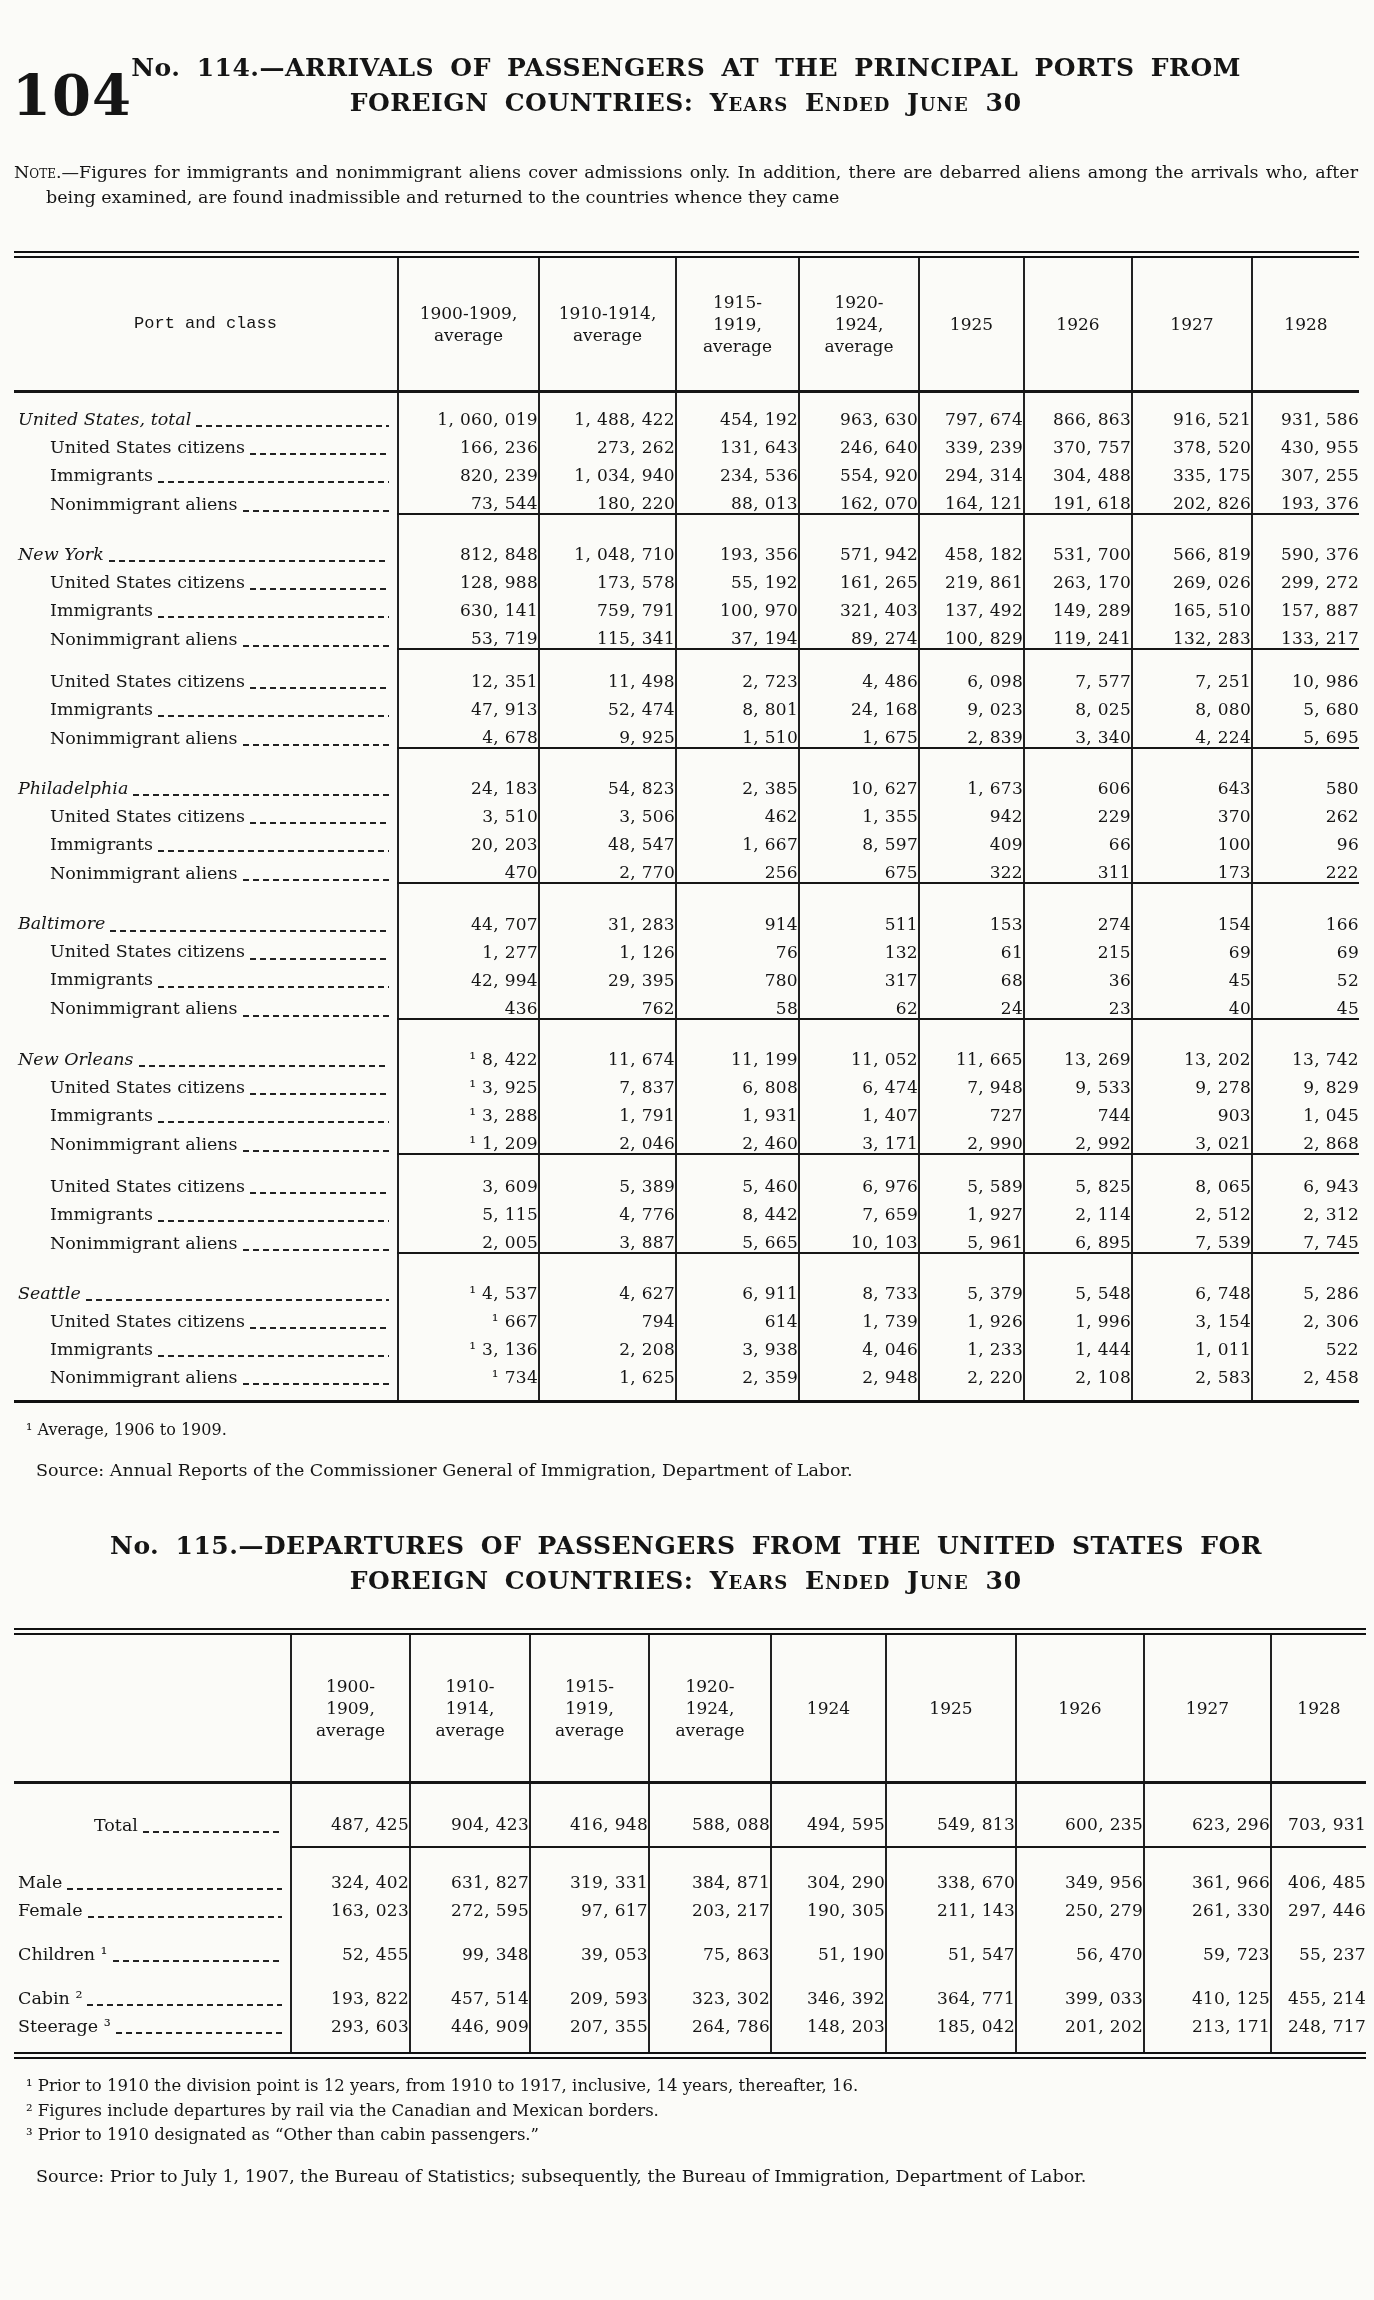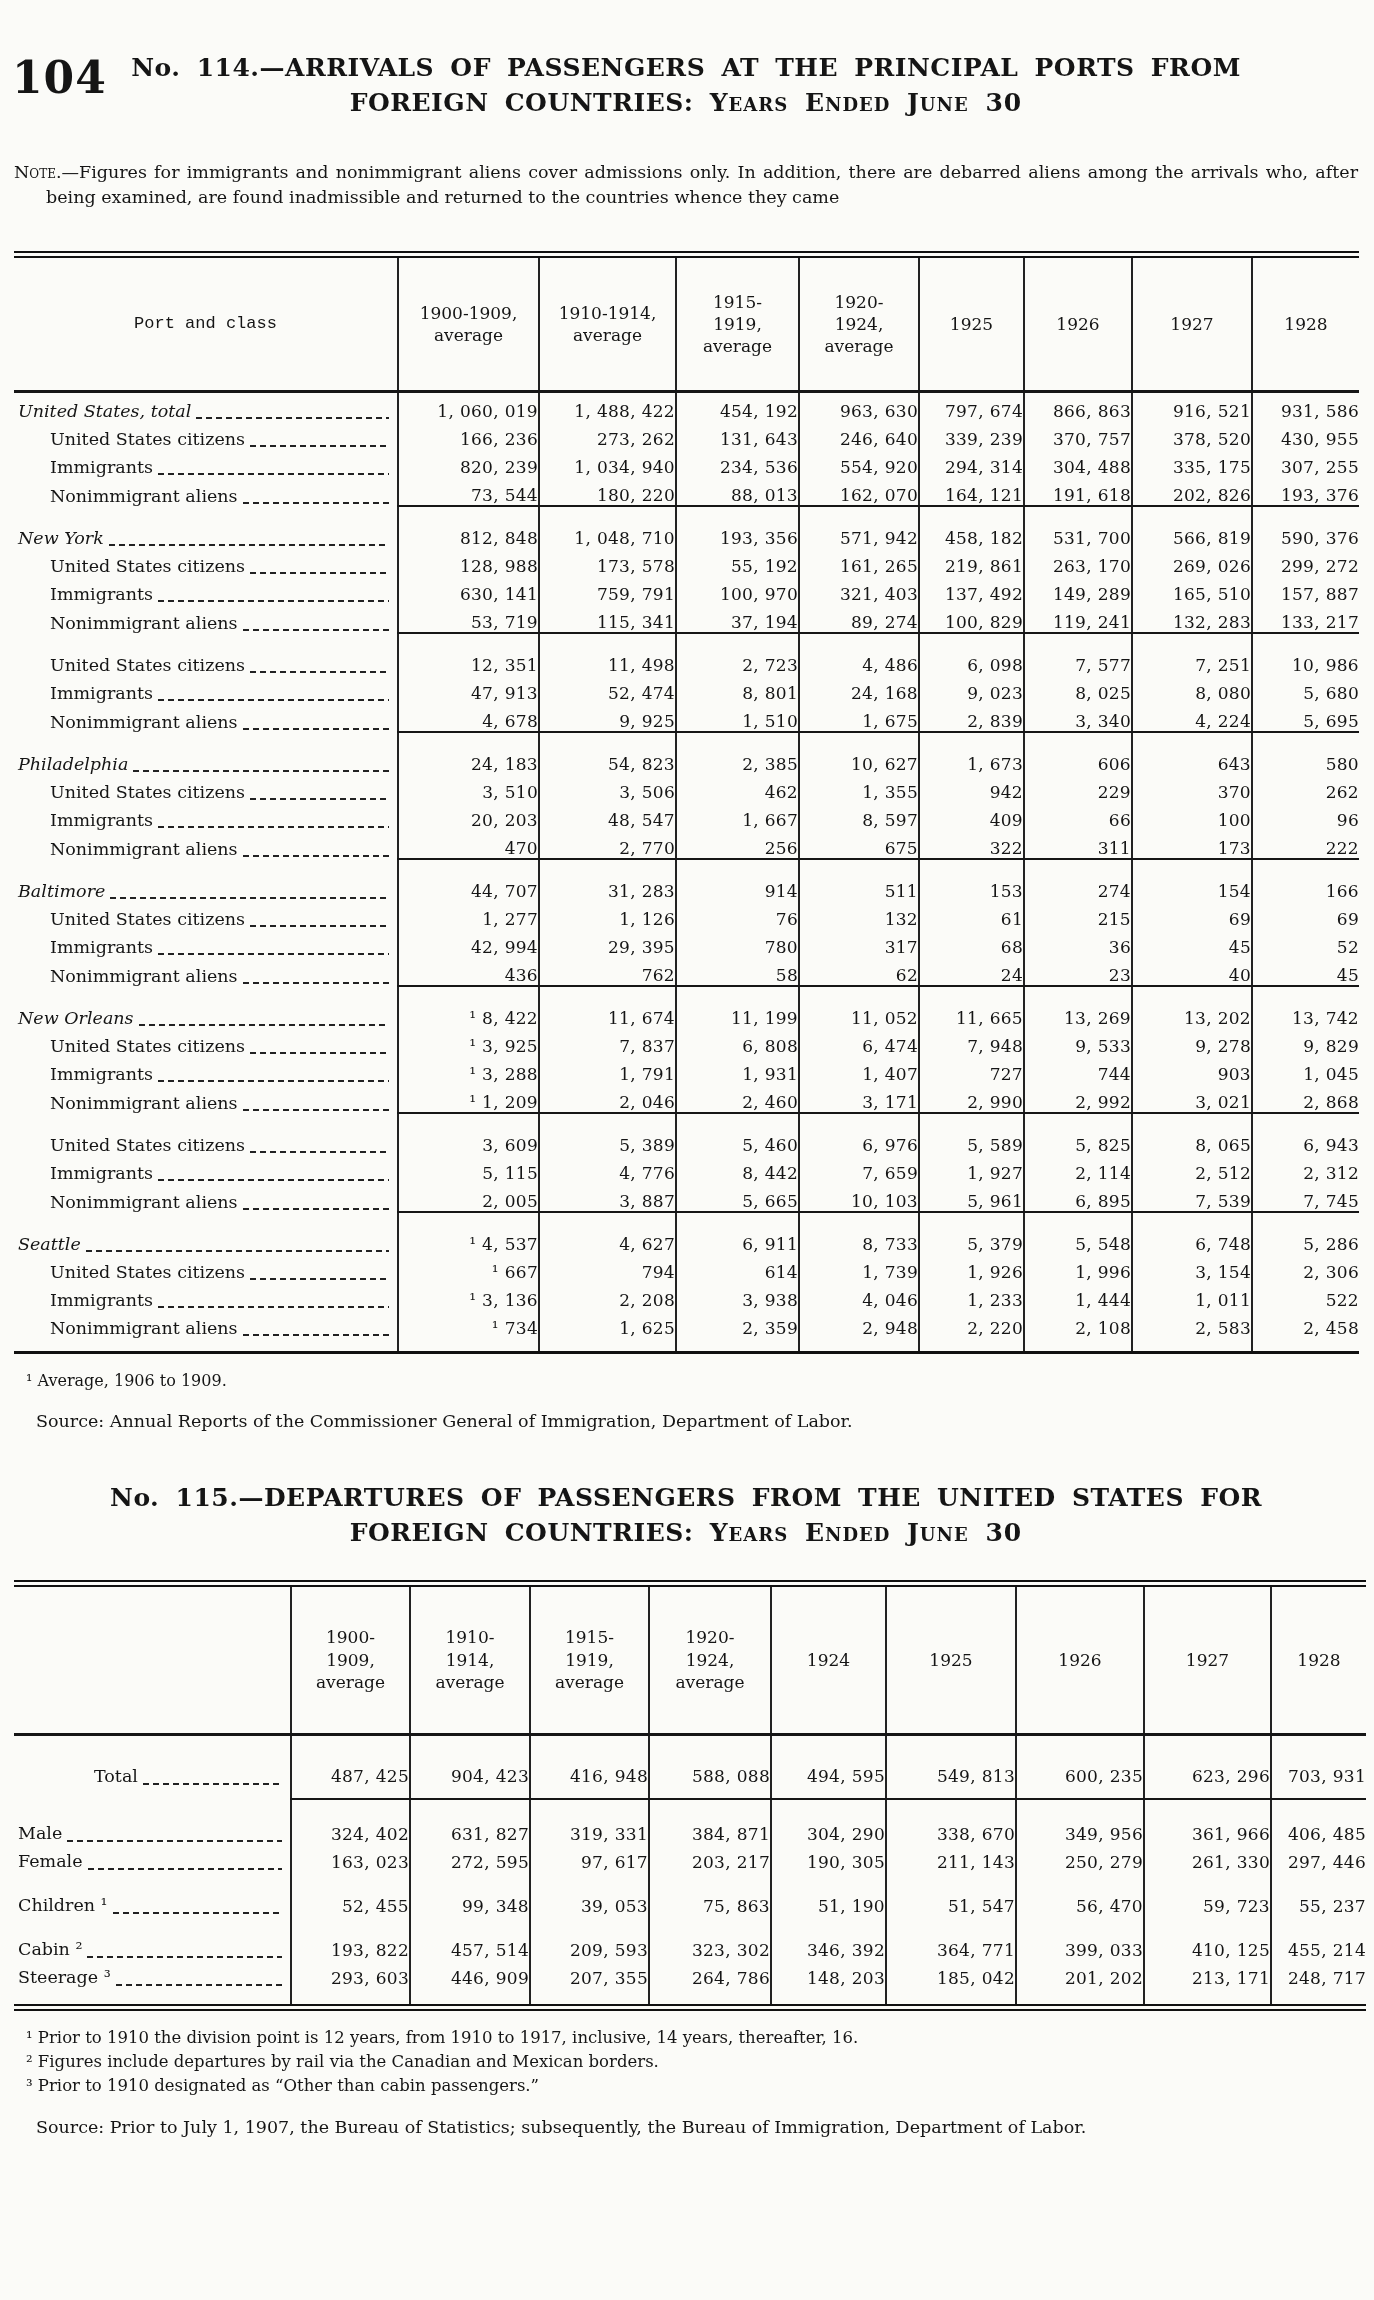--- a/index.html
+++ b/index.html
@@ -2,21 +2,21 @@
 <html><head>
 <meta charset="utf-8">
 <style>
   html,body{margin:0;padding:0;}
   body{
     width:1374px;height:2300px;overflow:hidden;position:relative;
     background:#fbfbf8;color:#151515;
     font-family:"DejaVu Serif","Liberation Serif",serif;
   }
   .page{padding:0 16px 0 14px;position:relative;}
-  .page-num{position:absolute;left:12px;top:2px;font-size:44px;font-weight:bold;letter-spacing:1px;}
+  .page-num{position:absolute;left:12px;top:12px;font-size:56px;font-weight:bold;letter-spacing:1px;}
   .running-head{text-align:center;padding-top:20px;font-size:25px;letter-spacing:4px;word-spacing:10px;font-weight:500;}
   .tbl-title{margin-top:50px;text-align:center;font-weight:bold;font-size:25px;line-height:1.4;letter-spacing:.5px;word-spacing:7px;}
   .tbl-title .sc{font-variant:small-caps;letter-spacing:1px;}
   .note{margin-top:40px;font-size:17.5px;line-height:1.4;padding-left:32px;text-indent:-32px;text-align:justify;}
   .note .sc{font-variant:small-caps;}
   table.stat{border-collapse:collapse;table-layout:fixed;margin-top:42px;width:1345px;
     border-top:7px double #111;}
   table.stat.t114{border-bottom:3px solid #111;}
   table.stat.t115{border-bottom:7px double #111;margin-top:30px;}
   table.stat th{
@@ -29,21 +29,21 @@
   table.stat td{border-left:2px solid #222;height:28px;padding:0;font-size:17px;vertical-align:bottom;}
   table.stat td:first-child{border-left:none;}
   td.num{text-align:right;padding-right:10px;white-space:nowrap;letter-spacing:.3px;}
   td.num.rule{border-bottom:2px solid #161616;}
   tr.sp td{height:13px;}
   table.stat.t115 tr.sp td{height:16px;}
   tr.tall td{height:50px;padding-bottom:12px;}
   td.stub{padding:0;}
   td.stub .flex{display:flex;align-items:flex-end;padding-left:4px;}
   td.stub .lbl{white-space:nowrap;font-size:17.5px;line-height:1.15;}
-  td.stub.em .lbl{font-style:italic;}
+  td.stub.em .lbl{font-style:italic;margin-top:16px;}
   td.stub.ind .flex{padding-left:36px;}
   .leader{flex:1 1 auto;min-width:10px;height:10px;margin:0 8px 2px 5px;
     background-image:repeating-linear-gradient(to right,#222 0 6px,transparent 6px 10px);
     background-repeat:no-repeat;background-position:0 100%;background-size:100% 2px;}
   .footnote{margin-top:16px;font-size:16px;padding-left:30px;text-indent:-18px;line-height:1.35;}
   .source{font-size:17.5px;text-indent:22px;line-height:1.4;}
   .fnblock p{margin:0 0 2px 0;font-size:16.5px;line-height:1.35;padding-left:30px;text-indent:-18px;}
   .fnblock{margin-top:16px;}
 </style>
 </head>

